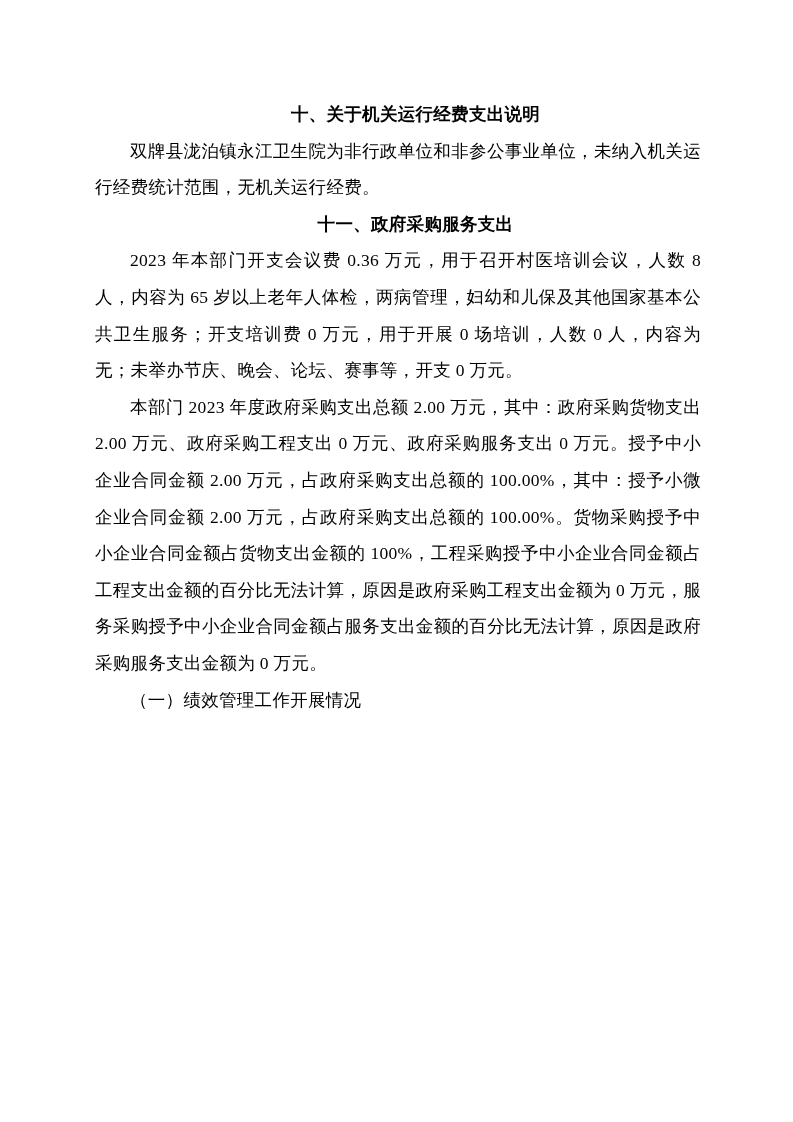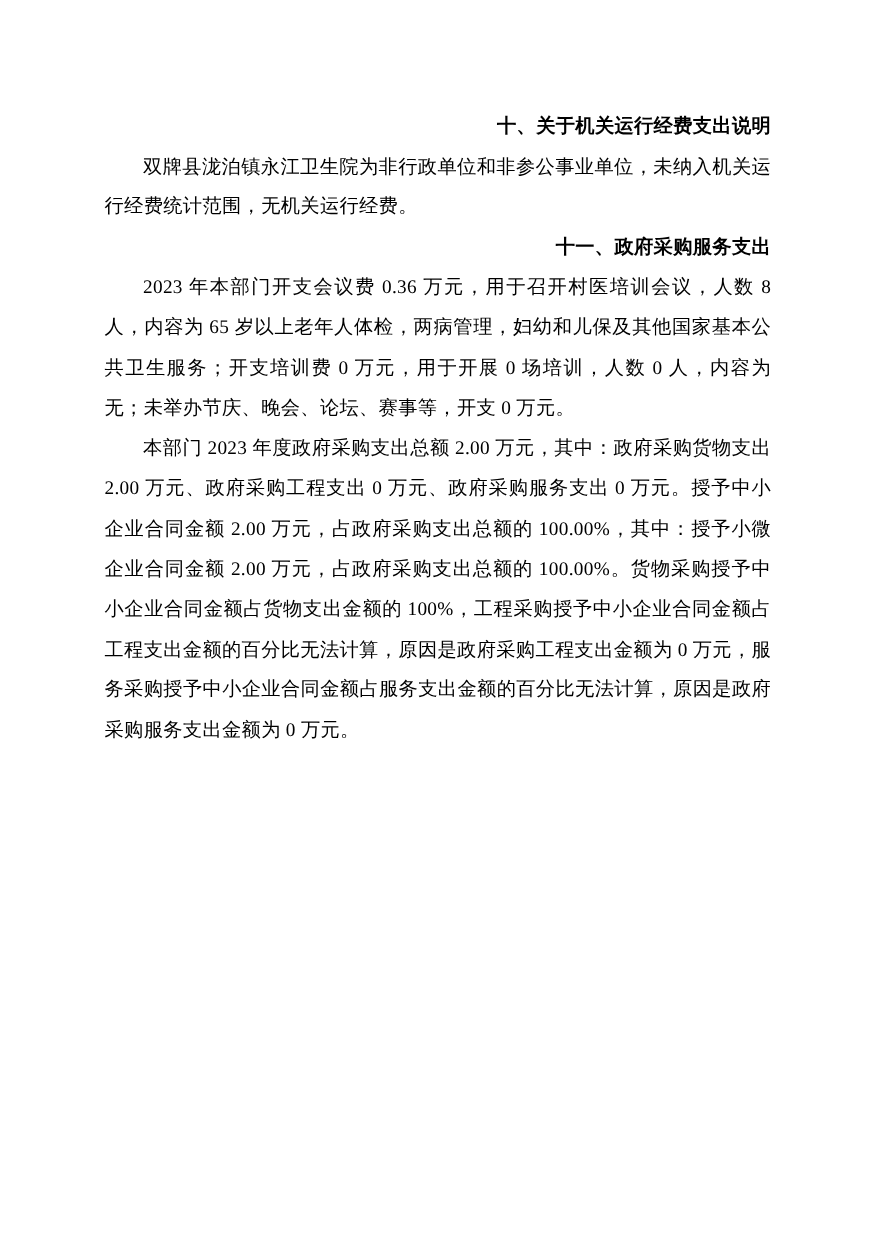--- a/index.html
+++ b/index.html
@@ -24,21 +24,21 @@
     text-align: justify;
     letter-spacing: 0.3px;
   }
   .heading {
     font-family: "Liberation Sans", sans-serif;
     font-weight: bold;
     font-size: 17.5px;
     line-height: 36.6px;
     margin: 0;
     text-indent: 2em;
-    text-align: right;
+    text-align: center;
     letter-spacing: 0.3px;
   }
   .para {
     margin: 0;
     text-indent: 2em;
   }
   .subheading {
     margin: 0;
     text-indent: 2em;
     text-align: left;
@@ -54,15 +54,16 @@
     <h2 class="heading">十、关于机关运行经费支出说明</h2>
     <p class="para">双牌县泷泊镇永江卫生院为非行政单位和非参公事业单位，未纳入机关运行经费统计范围，无机关运行经费。</p>
 
     <h2 class="heading">十一、政府采购服务支出</h2>
     <p class="para">2023 年本部门开支会议费 0.36 万元，用于召开村医培训会议，人数 8 人，内容为 65 岁以上老年人体检，两病管理，妇幼和儿保及其他国家基本公共卫生服务；开支培训费 0 万元，用于开展 0 场培训，人数 0 人，内容为无；未举办节庆、晚会、论坛、赛事等，开支 0 万元。</p>
 
     <p class="para">本部门 2023 年度政府采购支出总额 2.00 万元，其中：政府采购货物支出 2.00 万元、政府采购工程支出 0 万元、政府采购服务支出 0 万元。授予中小企业合同金额 2.00 万元，占政府采购支出总额的 100.00%，其中：授予小微企业合同金额 2.00 万元，占政府采购支出总额的 100.00%。货物采购授予中小企业合同金额占货物支出金额的 100%，工程采购授予中小企业合同金额占工程支出金额的百分比无法计算，原因是政府采购工程支出金额为 0 万元，服务采购授予中小企业合同金额占服务支出金额的百分比无法计算，原因是政府采购服务支出金额为 0 万元。</p>
 
 
 
+    <p class="subheading">（一）绩效管理工作开展情况</p>
 
   </div>
 </div>
 
 </body></html>

